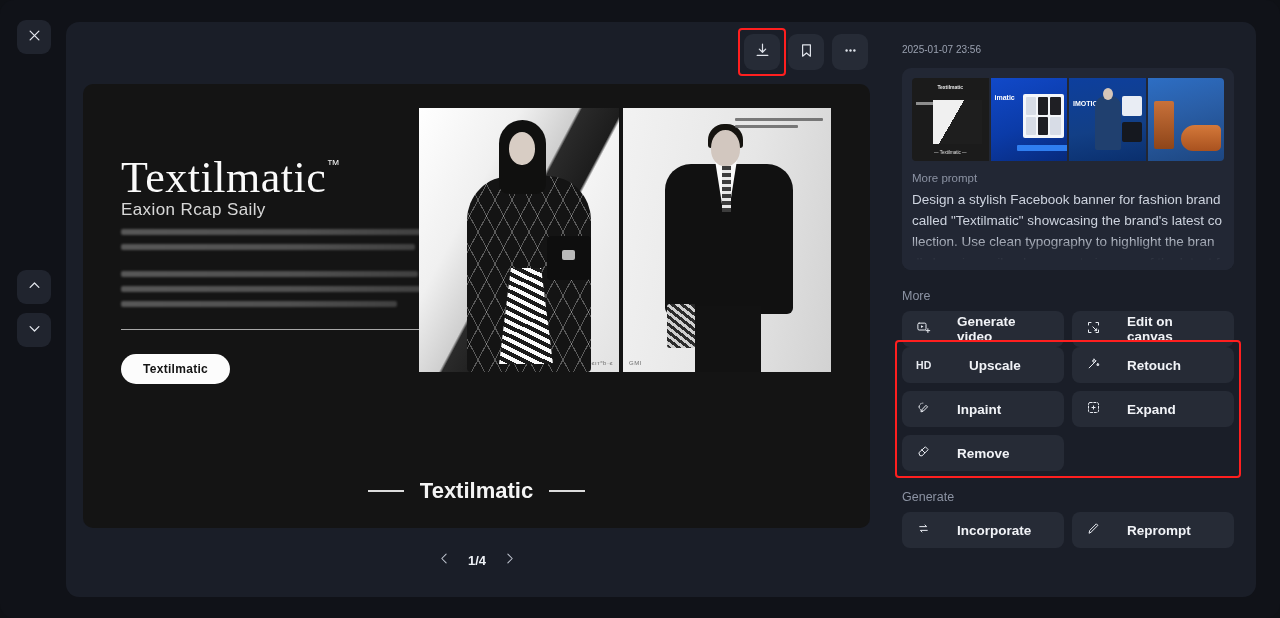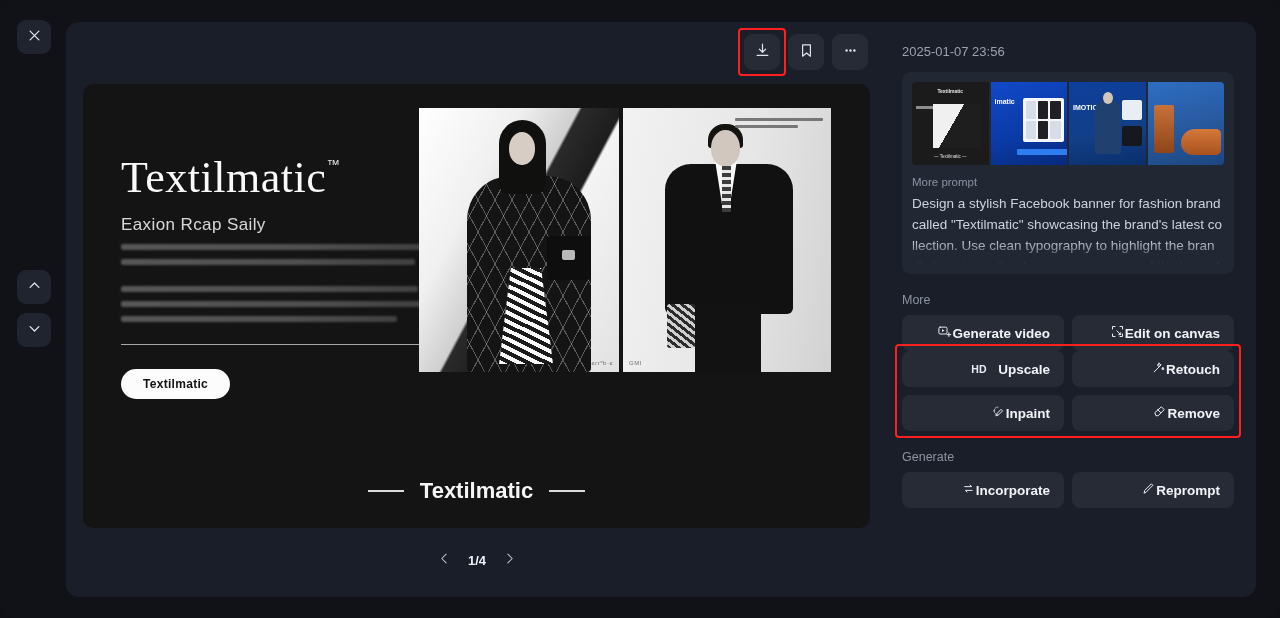--- a/index.html
+++ b/index.html
@@ -99,21 +99,21 @@
   .bnr-serif {
     font-family: "Liberation Serif", serif;
     font-size: 44px; color: #fafafa; line-height: 1; letter-spacing: .5px;
     position: relative; display: inline-block;
   }
   .bnr-tm {
     position: absolute; right: -14px; top: 2px;
     font-size: 13px; color: #e8e8e8; font-family: "Liberation Sans", sans-serif;
   }
   .bnr-sub {
-    margin-top: 15px; font-size: 17px; color: #e6e6e6;
+    font-size: 17px; color: #e6e6e6;
     letter-spacing: .4px; opacity: .93;
   }
   .blur-line {
     height: 6px; margin-top: 9px; border-radius: 2px;
     background: linear-gradient(90deg,#9a9a9a 0%,#8d8d8d 60%,#6d6d6d 100%);
     opacity: .5; filter: blur(.9px);
   }
   .blur-gap { height: 12px; }
   .bnr-hr { margin-top: 22px; height: 1px; background: #d9d9d9; opacity: .75; }
   .bnr-pill {
@@ -227,21 +227,21 @@
   .pg-arrow svg { width: 13px; height: 13px; stroke: #c2c7d2; stroke-width: 1.9;
     fill: none; stroke-linecap: round; stroke-linejoin: round; }
   #pager-label { color: #eef1f6; font-size: 13px; font-weight: 600; }
 
   
   #panel {
     flex: 1;
     padding: 22px 22px 0 14px;
     position: relative;
   }
-  #timestamp { color: #9aa1b0; font-size: 13px; margin-bottom: 13px; }
+  #timestamp { color: #9aa1b0; font-size: 10px; margin-bottom: 13px; }
 
   #prompt-card {
     background: #222734;
     border-radius: 9px;
     padding: 10px 10px 0;
     height: 202px;
     overflow: hidden;
     position: relative;
     cursor: pointer;
   }
@@ -323,24 +323,23 @@
     background: linear-gradient(180deg, rgba(34,39,52,0) 0%, #222734 72%);
     pointer-events: none;
   }
 
   .sec-label { color: #8c93a3; font-size: 12.5px; margin: 19px 0 8px; }
   .btn-grid { display: grid; grid-template-columns: 1fr 1fr; gap: 8px; }
   .act-btn {
     height: 36px;
     background: #262b36;
     border-radius: 8px;
-    display: flex; align-items: center; gap: 0;
+    display: flex; align-items: center; gap: 26px;
     padding: 0 14px;
     cursor: pointer;
-    justify-content: flex-end;
   }
   .act-btn .lbl { color: #f1f3f7; font-size: 13.5px; font-weight: 600; }
   .act-btn svg { width: 15px; height: 15px; stroke: #e9ecf2; stroke-width: 1.6;
     fill: none; stroke-linecap: round; stroke-linejoin: round; flex: 0 0 15px; }
   .hd-badge { color: #e9ecf2; font-size: 10.5px; font-weight: 700; width: 27px;
     letter-spacing: .2px; }
 
   #edit-group { position: relative; }
   #edit-group::after {
     content: ""; position: absolute;
@@ -564,20 +563,30 @@
                 <path d="M5 11 A6 6 0 0 1 11 5" stroke-dasharray="2 2.4"></path>
                 <path d="M5 11 A6 6 0 0 0 11 17" stroke-dasharray="2 2.4"></path>
                 <path d="M9 16 L16 8.5 L18.5 11 L11.5 18 L8.5 18.8 Z"></path>
               </svg>
             </span>
             <span class="lbl">Inpaint</span>
           </div>
           <div class="act-btn">
             <span>
               <svg viewBox="0 0 24 24">
+                <rect x="4" y="4" width="16" height="16" rx="2.5" stroke-dasharray="3.4 2.6"></rect>
+                <path d="M9.5 12 H14.5"></path>
+                  <path d="M12 9.5 V14.5"></path>
+              </svg>
+            </span>
+            <span class="lbl">Expand</span>
+          </div>
+          <div class="act-btn">
+            <span>
+              <svg viewBox="0 0 24 24">
                 <path d="M6 18 L4.5 14 L15 4.5 L19.5 9 L10 18.5 Z"></path>
                 <path d="M9 9 L14 14"></path>
               </svg>
             </span>
             <span class="lbl">Remove</span>
           </div>
         </div>
       </div>
 
       <div class="sec-label">Generate</div>

